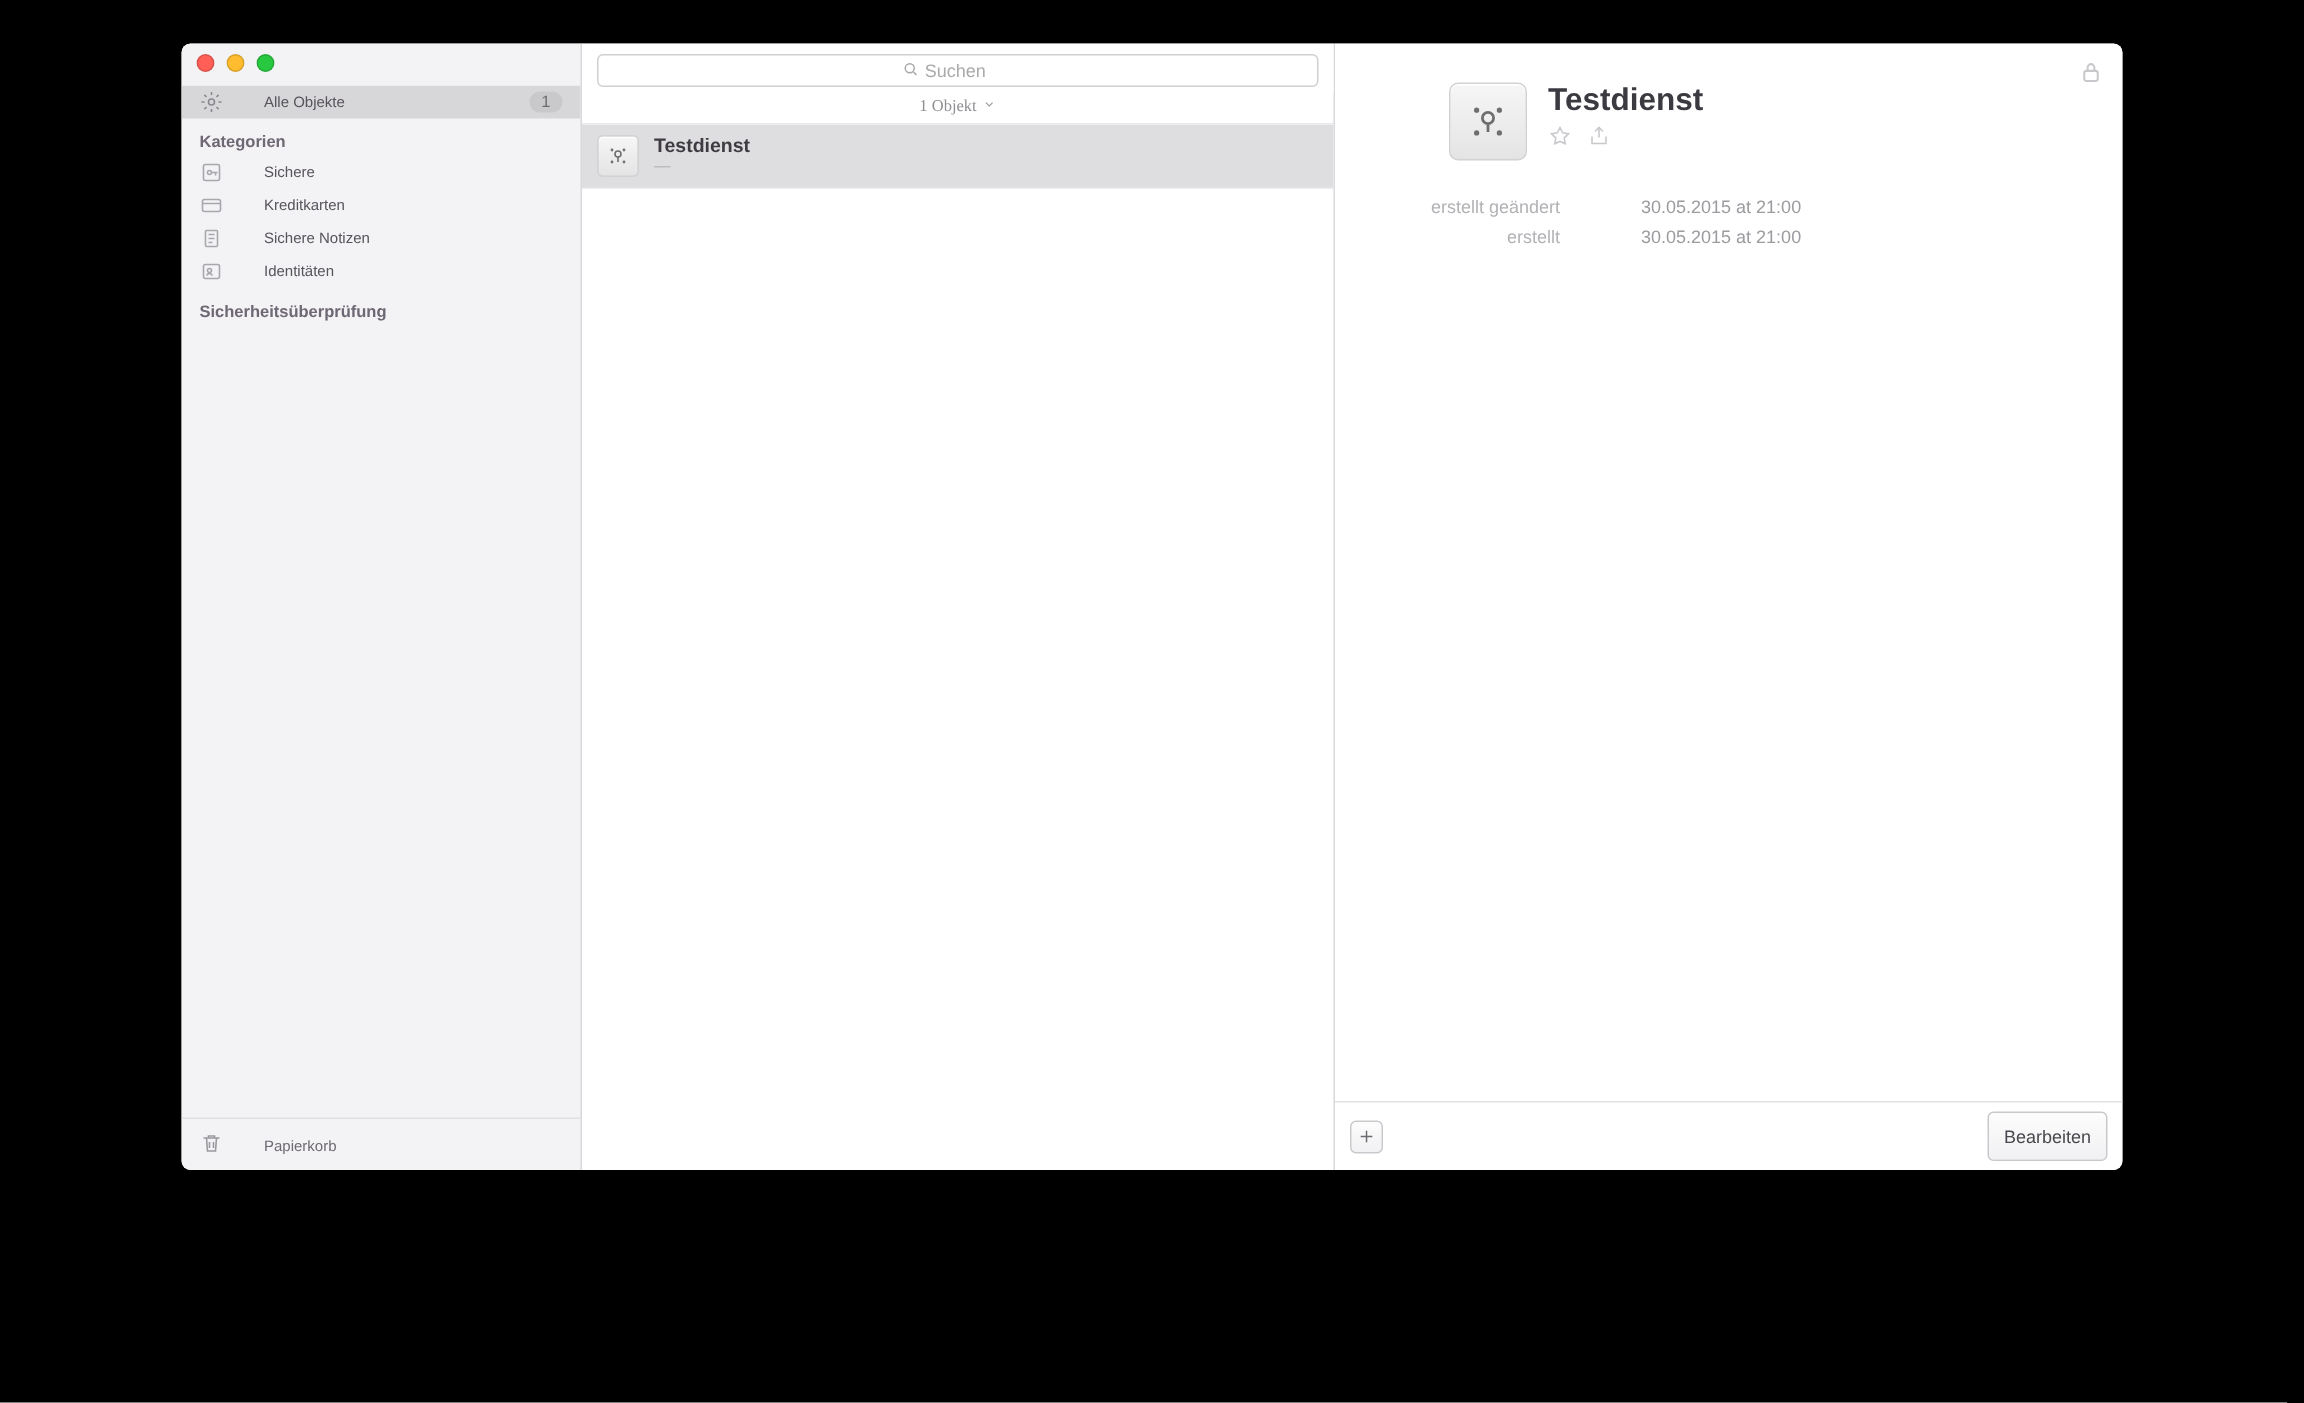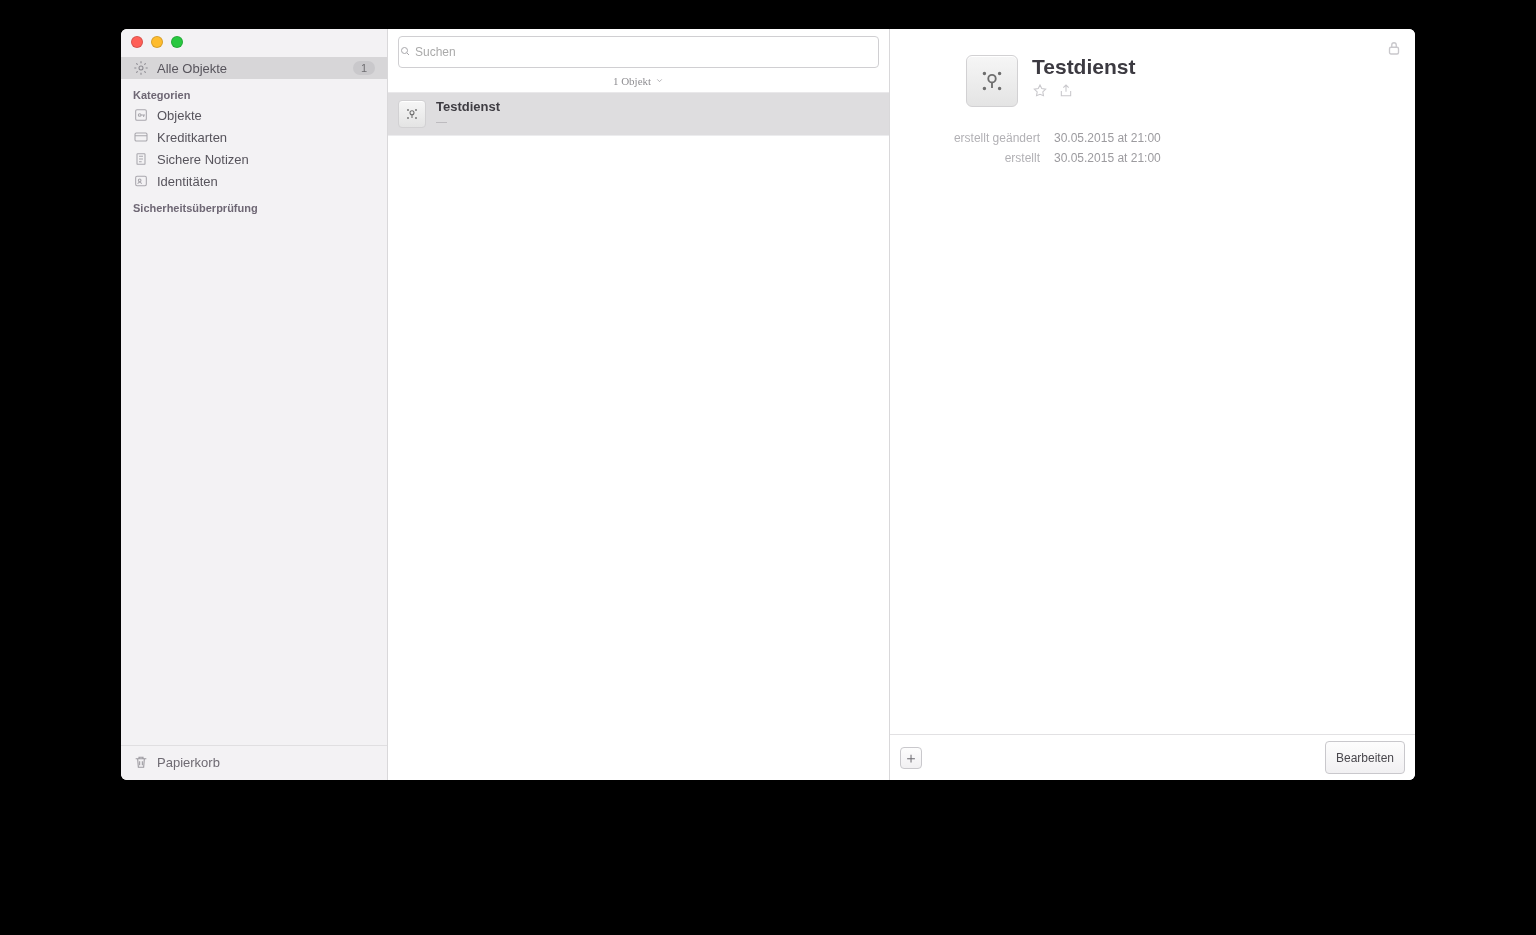--- a/index.html
+++ b/index.html
@@ -60,21 +60,21 @@
     background: #d7d6d8;
   }
   .sb-icon {
     width: 16px; height: 16px;
     flex-shrink: 0;
     display: inline-flex;
     align-items: center;
     justify-content: center;
   }
   .sb-icon svg { width: 16px; height: 16px; }
-  .sb-label { flex: 1; font-size: 13px; }
+  .sb-label { flex: 1; font-size: 10px; margin-left: 19px; }
   .sb-count {
     background: #c9c8cb;
     color: #6d6c70;
     font-size: 11px;
     padding: 1px 8px;
     border-radius: 9px;
   }
   .sb-header {
     padding: 10px 12px 3px 12px;
     font-size: 11px;
@@ -96,27 +96,27 @@
     border-right: 1px solid #d9d8da;
     display: flex;
     flex-direction: column;
   }
   .searchwrap {
     padding: 7px 10px 4px 10px;
     background: #fff;
   }
   .search {
     position: relative;
-    height: 32px;
+    height: 22px;
     border: 1px solid #d0cfd2;
     border-radius: 4px;
     background: #fff;
     display: flex;
     align-items: center;
-    justify-content: flex-start;
+    justify-content: center;
     gap: 4px;
   }
   .search svg { width: 12px; height: 12px; color: #a8a7ab; }
   .search input {
     border: none; outline: none;
     font-size: 12px;
     color: #333;
     width: 60px;
     background: transparent;
   }
@@ -201,21 +201,21 @@
   .metadata {
     padding: 0 30px;
     display: grid;
     grid-template-columns: 110px auto;
     row-gap: 6px;
     column-gap: 14px;
     font-size: 12px;
     margin-left: 10px;
   }
   .metadata .k { text-align: right; color: #b2b1b5; }
-  .metadata .v { color: #9c9b9f; }
+  .metadata .v { color: #9c9b9f; margin-left: 40px; }
 
   .detail-footer {
     margin-top: auto;
     border-top: 1px solid #e2e1e3;
     display: flex;
     align-items: center;
     padding: 6px 10px;
     gap: 8px;
   }
   .addbtn {
@@ -269,21 +269,21 @@
       <div class="sb-header">Kategorien</div>
 
       <div class="sb-item">
         <span class="sb-icon">
           <svg viewBox="0 0 24 24" fill="none" stroke="#a9a7ad" stroke-width="1.6">
             <rect x="4" y="4" width="16" height="16" rx="2"></rect>
             <circle cx="10" cy="12" r="2"></circle>
             <path d="M12 12h6M16 12v3"></path>
           </svg>
         </span>
-        <span class="sb-label">Objekte</span>
+        <span class="sb-label">Sichere</span>
       </div>
 
       <div class="sb-item">
         <span class="sb-icon">
           <svg viewBox="0 0 24 24" fill="none" stroke="#a9a7ad" stroke-width="1.6">
             <rect x="3" y="6" width="18" height="12" rx="2"></rect>
             <path d="M3 10h18"></path>
           </svg>
         </span>
         <span class="sb-label">Kreditkarten</span>

